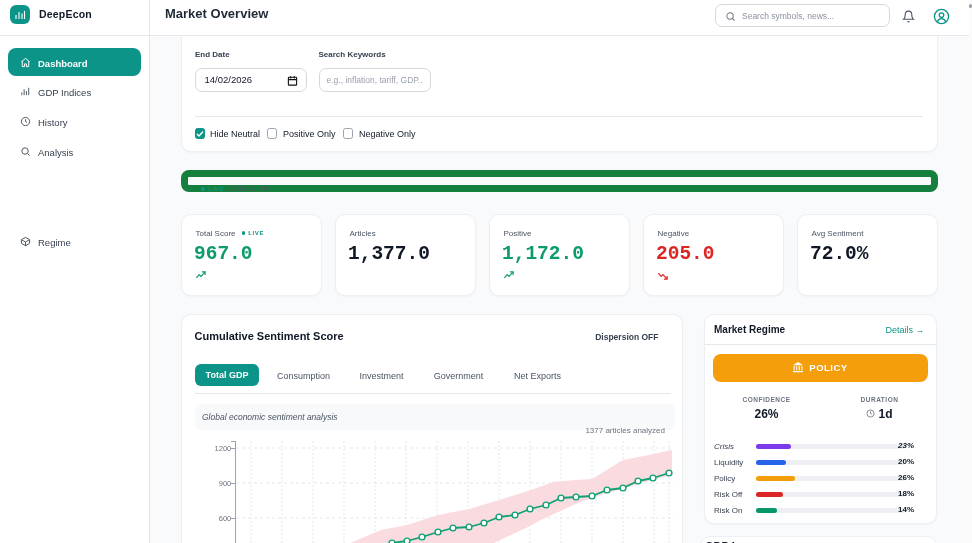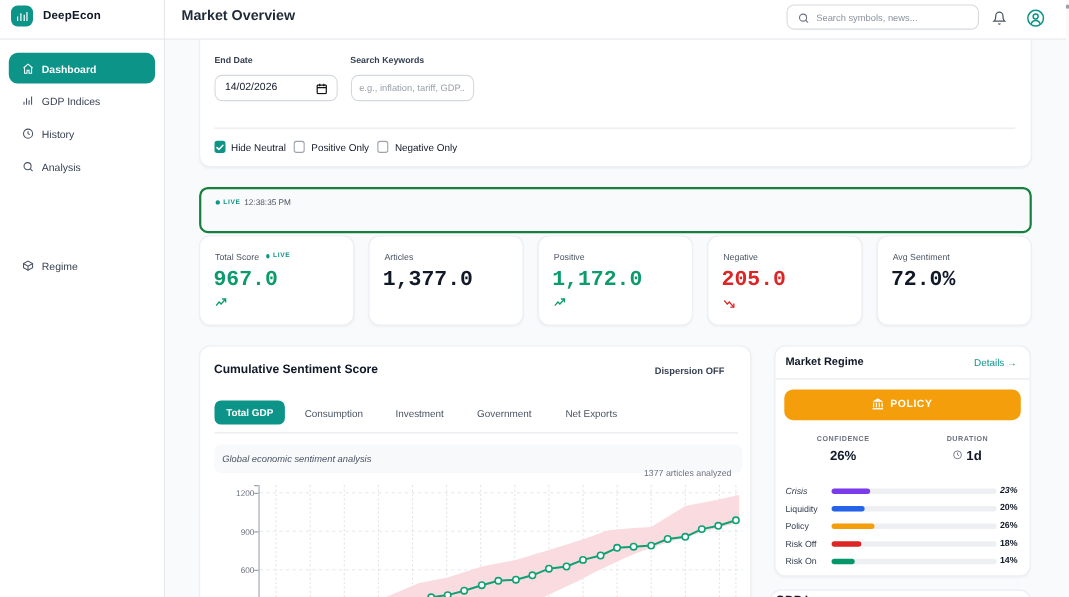--- a/index.html
+++ b/index.html
@@ -33,22 +33,22 @@
 #formcard { left:30.5px; top:6px; width:757px; height:146px; }
 .flabel { position:absolute; font-size:8px; font-weight:700; color:#374151; }
 .finput { position:absolute; height:24.5px; border:1px solid #d5d9de; border-radius:7px;
   background:#fff; font-size:9.5px; color:#111827; display:flex; align-items:center; }
 .divider { position:absolute; left:13.5px; right:13.5px; top:109px; height:1px; background:#e5e7eb; }
 .cb { position:absolute; top:121px; width:10.5px; height:10.5px; border:1px solid #9ca3af;
   border-radius:2.5px; background:#fff; }
 .cb.on { background:#0d9488; border-color:#0d9488; }
 .cblabel { position:absolute; top:122px; font-size:9px; color:#111827; }
 
-#livebar { left:30.5px; top:170px; width:757px; height:42px; background:#f9fafb;
-  border:2px solid #15803d; border-radius:8px; box-shadow:none; }
+#livebar { left:30.5px; top:170px; width:757px; height:22px; background:#f9fafb;
+  border:7px solid #15803d; border-radius:8px; box-shadow:none;font-style:italic; }
 .livetag { position:absolute; display:flex; align-items:center; color:#0d9488;
   font-size:6px; font-weight:700; letter-spacing:.6px; }
 .livetag .dot { width:4px; height:4px; border-radius:50%; background:#0d9488; margin-right:3px; }
 
 .stat { top:213.5px; height:82px; width:141px; }
 .stat .lbl { position:absolute; left:13.5px; top:14px; font-size:8px; color:#4b5563; display:flex; align-items:center; }
 .stat .val { position:absolute; left:12px; top:28px; font-size:19.5px; font-weight:700;
   font-family:"Liberation Mono", monospace; }
 .stat .ico { position:absolute; left:13px; top:55px; }
 
@@ -71,21 +71,21 @@
 #rg-btn { position:absolute; left:8.5px; top:39.5px; width:215px; height:27.5px; background:#f59e0b;
   border-radius:8px; color:#fff; font-weight:700; font-size:9.5px; letter-spacing:.5px;
   display:flex; align-items:center; justify-content:center; }
 .rg-col { position:absolute; top:81px; width:116px; text-align:center; }
 .rg-col .l { font-size:6.5px; letter-spacing:.5px; color:#6b7280; font-weight:700; }
 .rg-col .v { margin-top:4px; font-size:12px; font-weight:700; color:#111827; }
 .rg-row { position:absolute; left:9.5px; width:217px; height:16px; }
 .rg-row .nm { position:absolute; left:0; top:3.5px; font-size:8px; color:#374151; }
 .rg-row .track { position:absolute; left:42px; top:5.5px; width:150px; height:5px; background:#edeff2; border-radius:3px; }
 .rg-row .fill { position:absolute; left:0; top:0; height:5px; border-radius:3px; }
-.rg-row .pct { position:absolute; right:6px; top:3px; font-size:8px; font-weight:700; color:#111827; }
+.rg-row .pct { position:absolute; right:17px; top:3px; font-size:8px; font-weight:700; color:#111827; }
 #bottomcard { left:550px; top:535.5px; width:236.5px; height:50px; }
 #bottomcard .t { position:absolute; left:4px; top:3px; font-size:11px; font-weight:700; color:#111827; }
 </style>
 </head>
 <body>
 <div id="app">
   <div id="main">
 
     <div class="card" id="formcard">
       <div class="flabel" style="left:13.5px; top:43px;">End Date</div>

